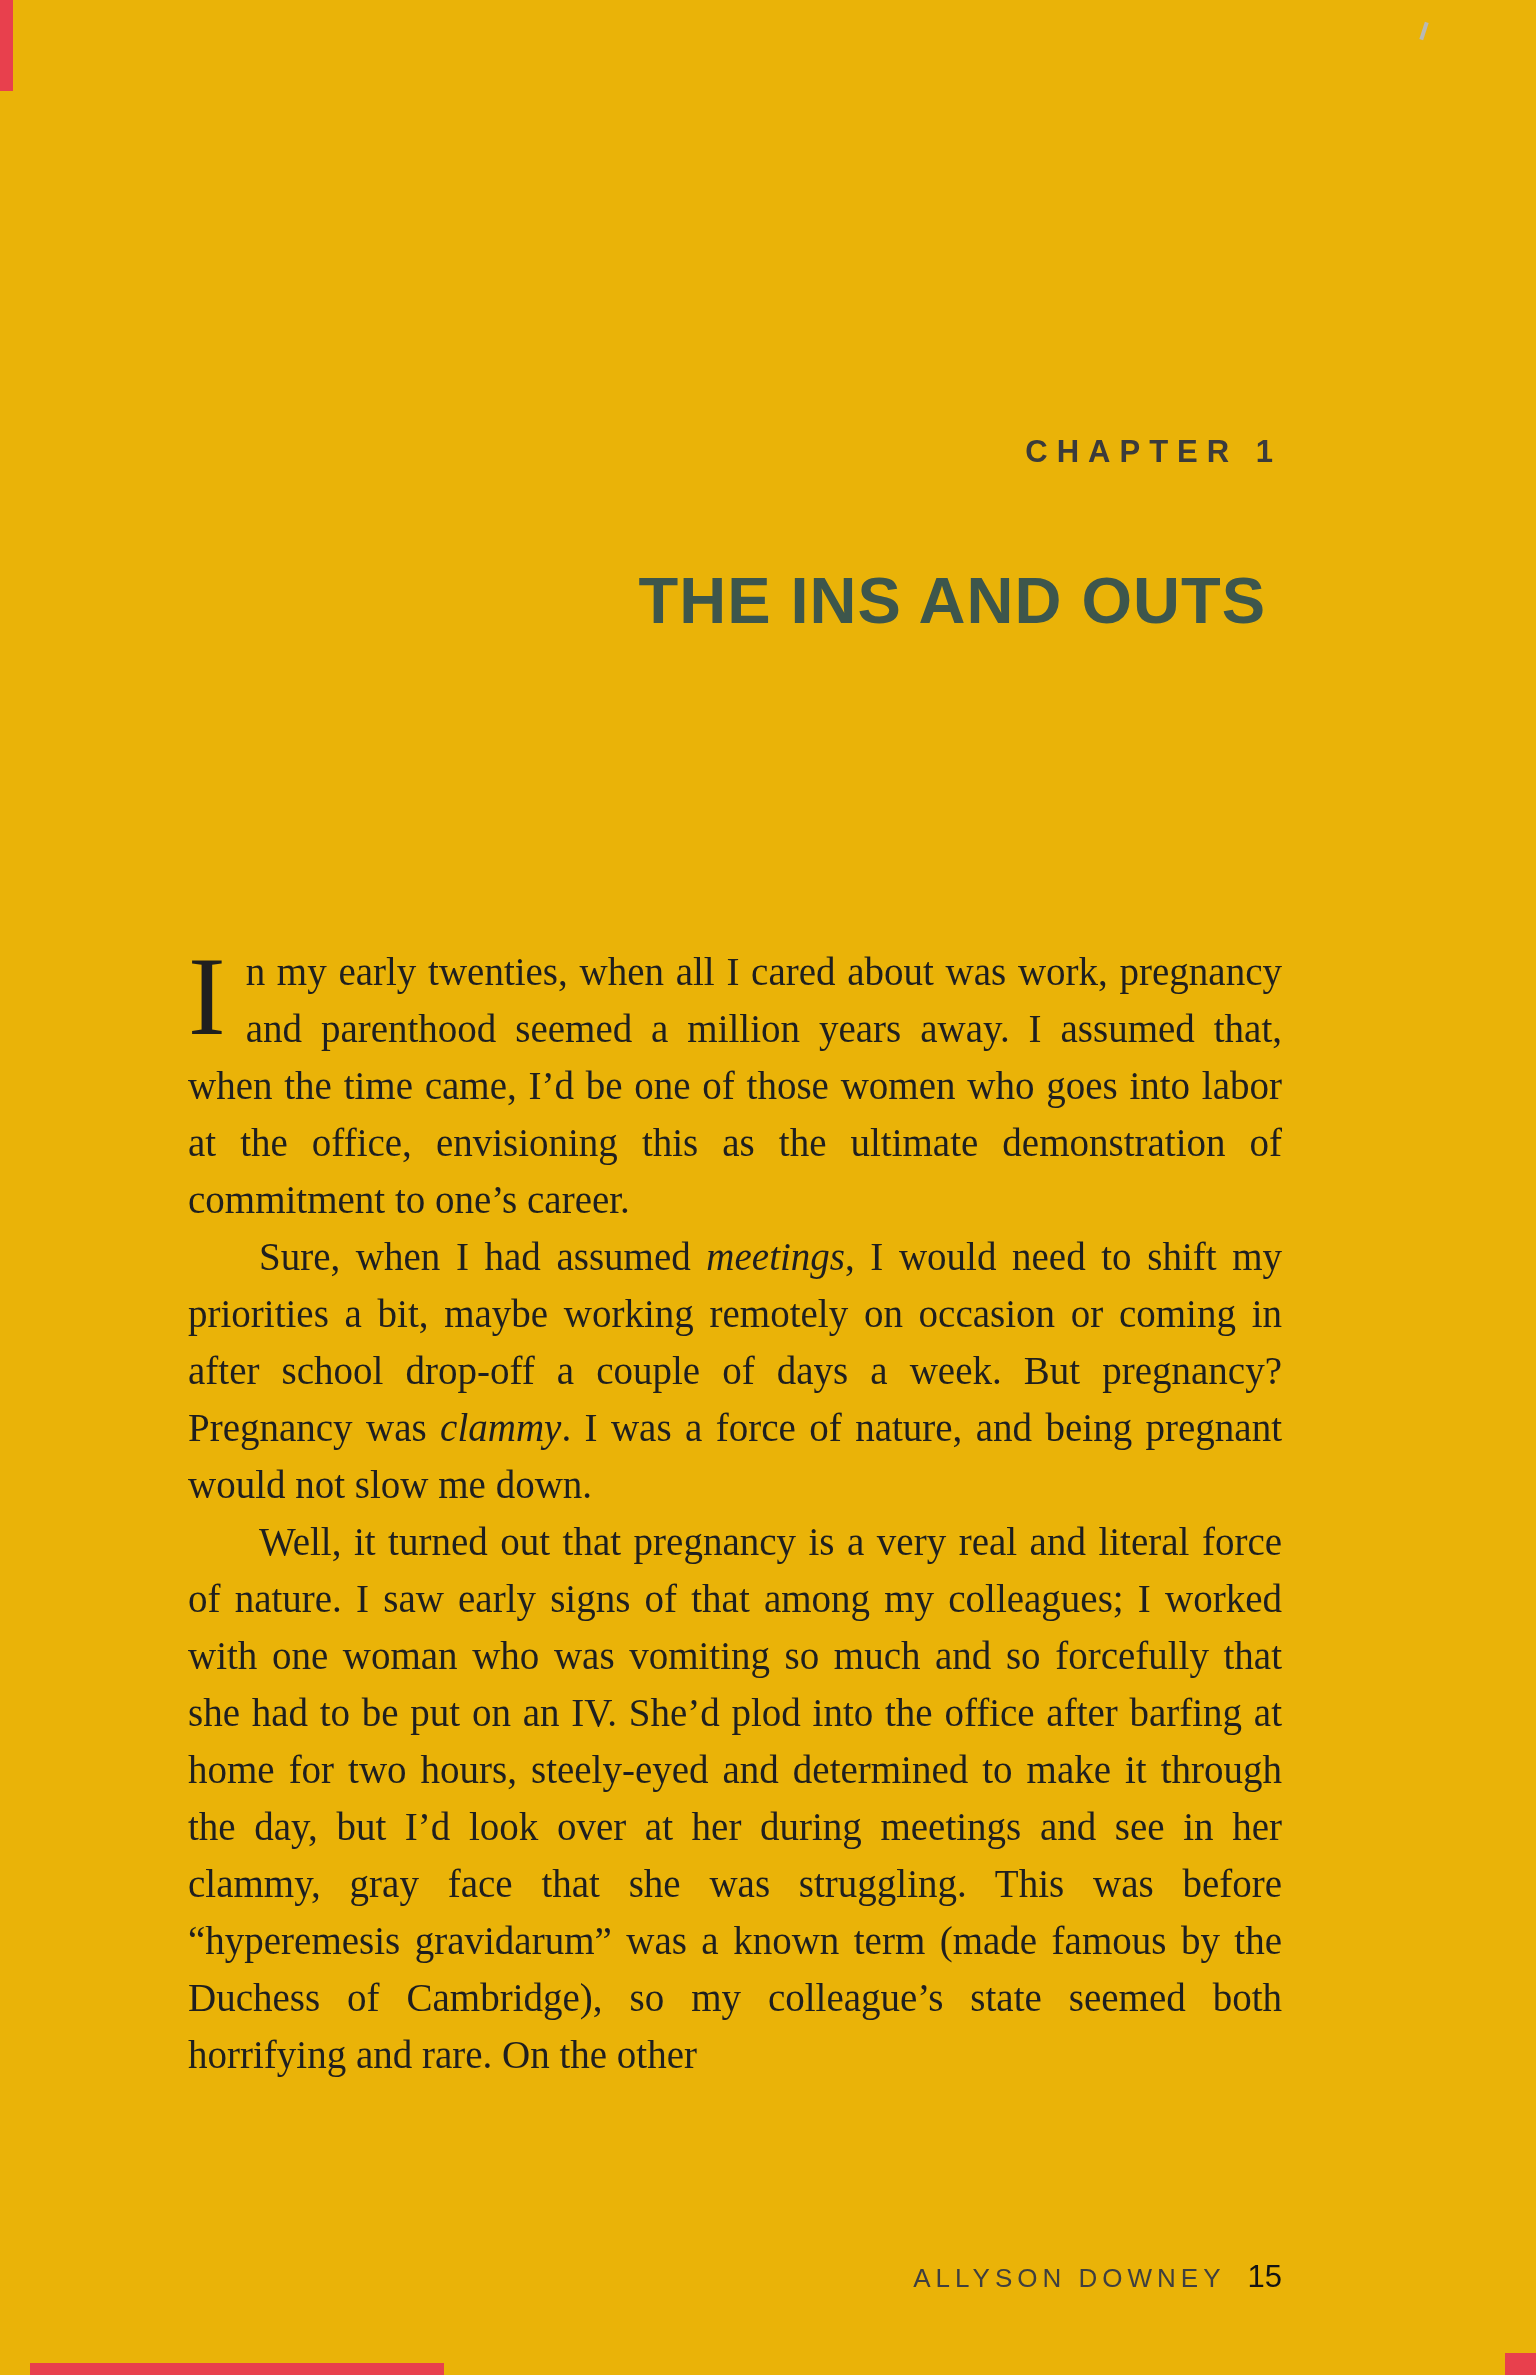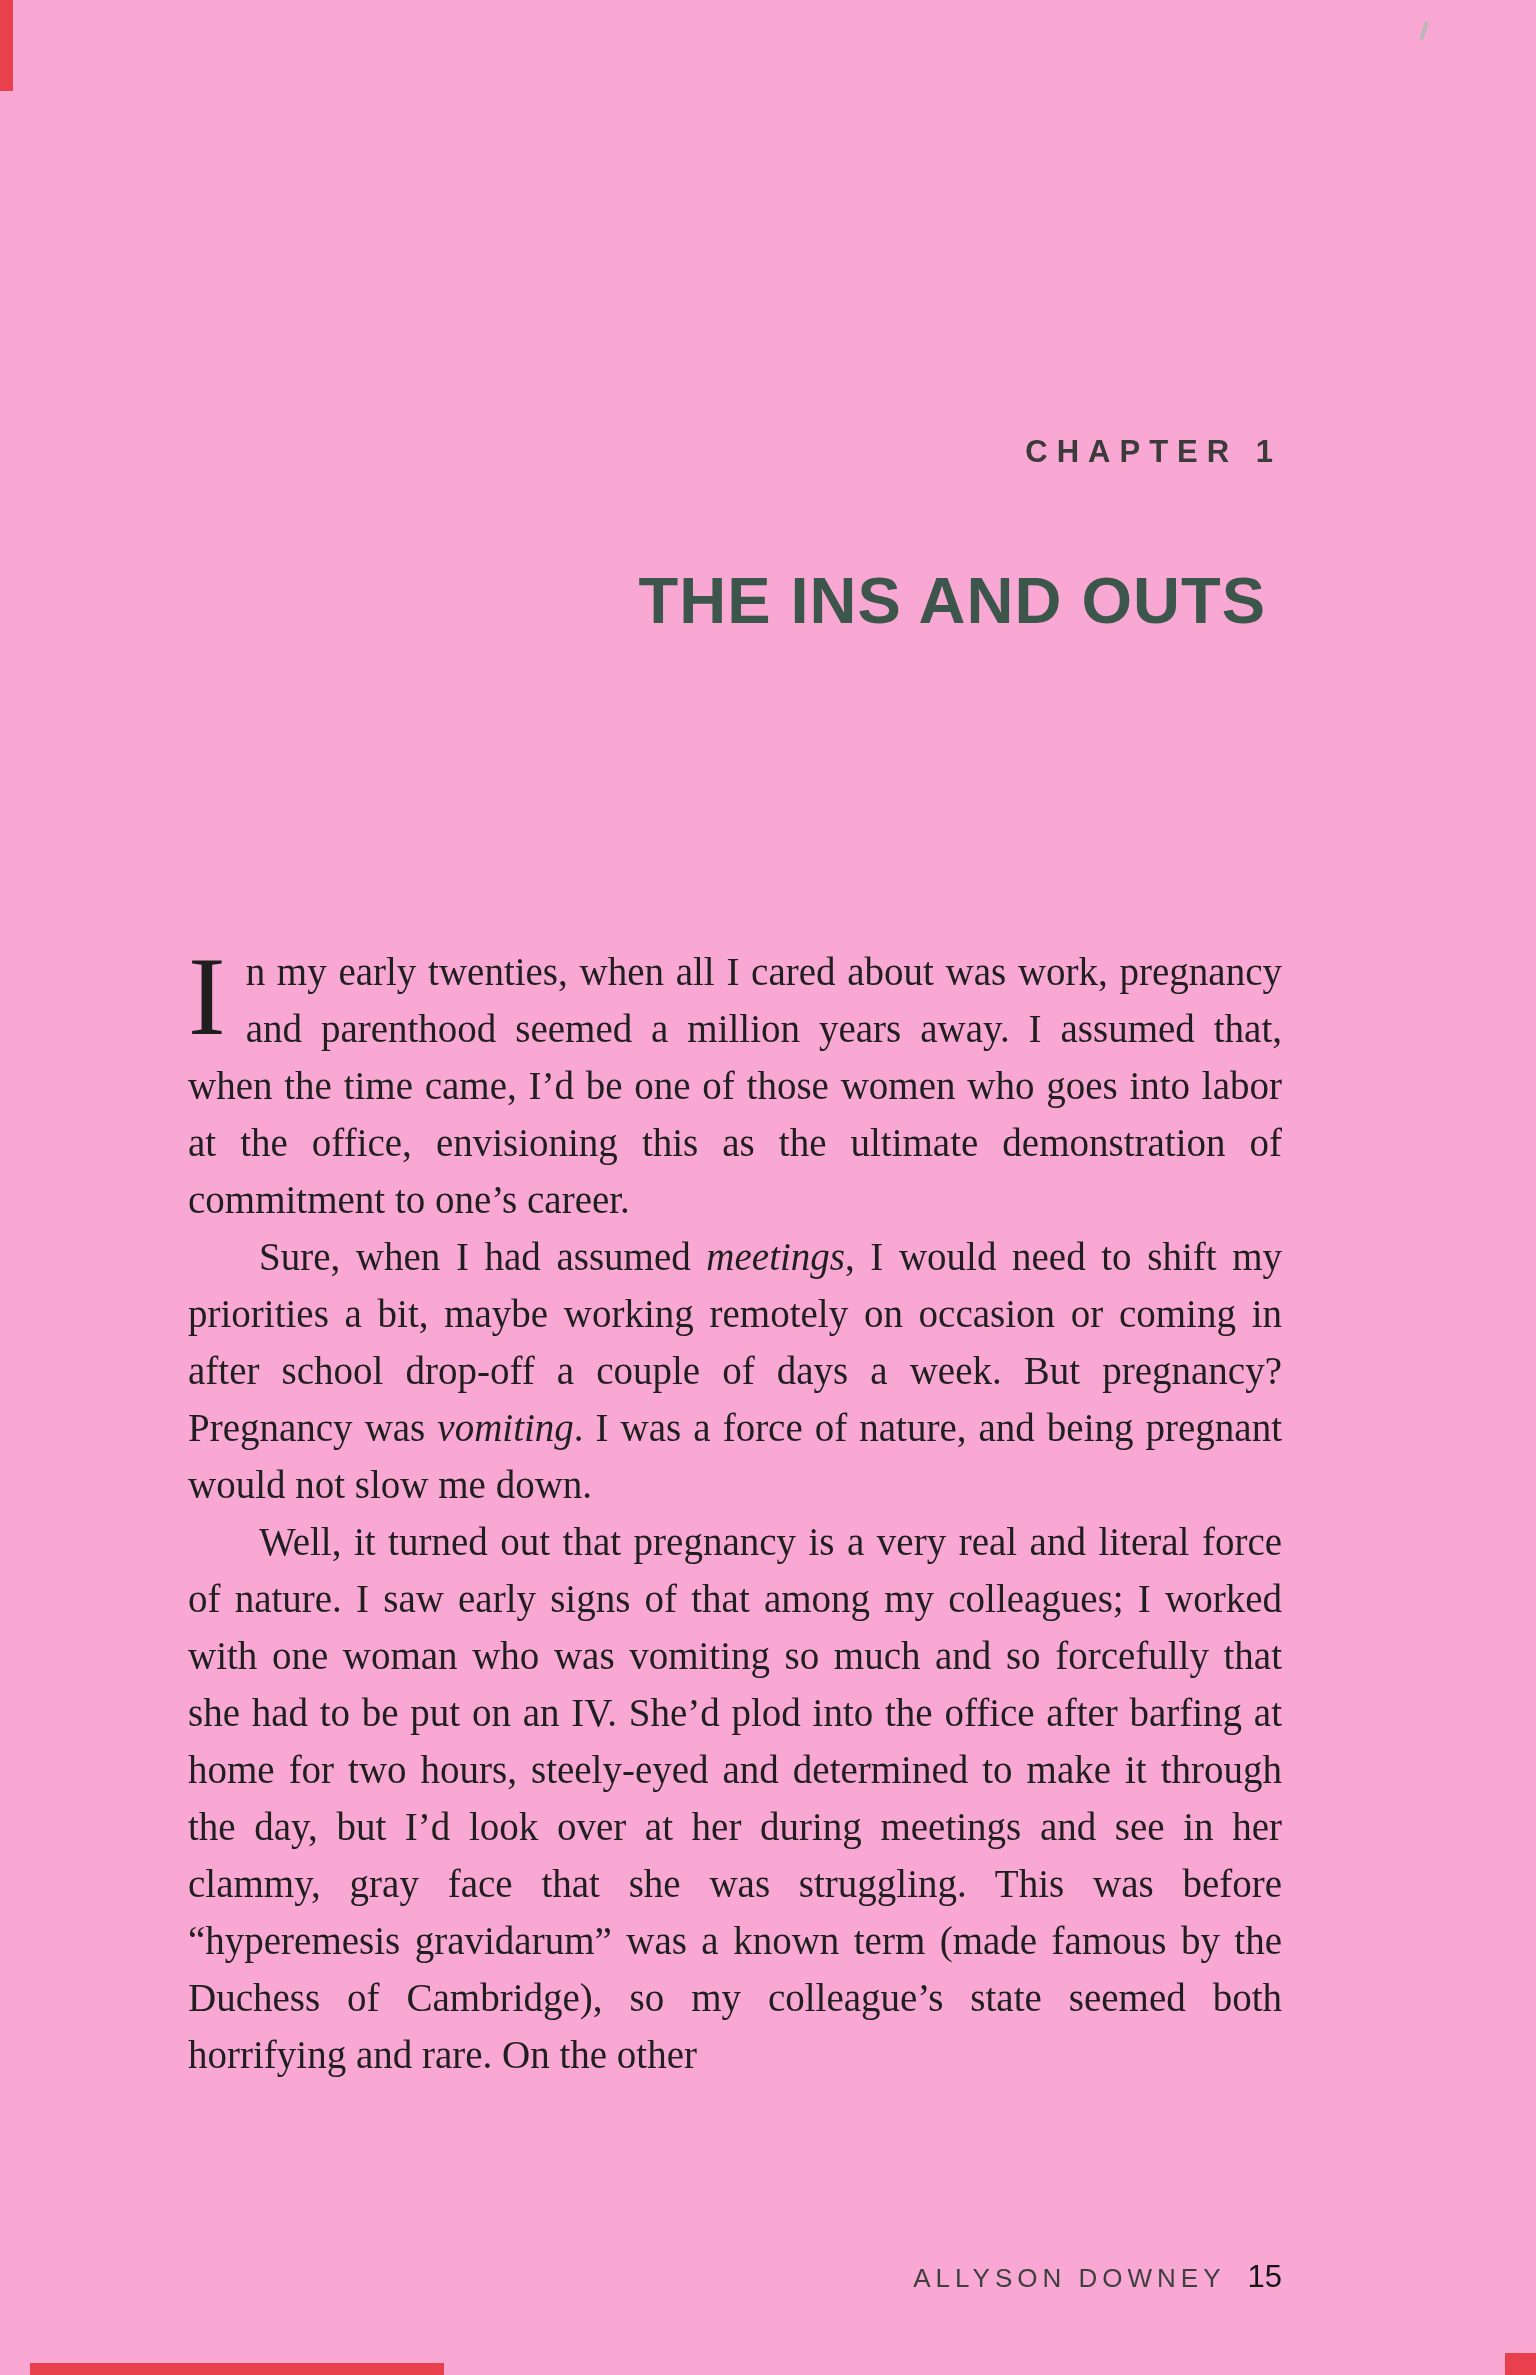--- a/index.html
+++ b/index.html
@@ -4,21 +4,21 @@
 <style>
   html, body {
     margin: 0;
     padding: 0;
     background: #ffffff;
   }
   .page {
     position: relative;
     width: 1537px;
     height: 2375px;
-    background: #f9a8d4;
+    background: #eab308;
     overflow: hidden;
     font-family: "Liberation Serif", serif;
   }
   .content {
     position: absolute;
     left: 188px;
     top: 0;
     width: 1094px;
     height: 100%;
   }
@@ -120,21 +120,21 @@
   <div class="content">
 
     <div class="chapter-label">CHAPTER 1</div>
 
     <h1 class="chapter-title">
       <span>THE INS AND OUTS</span><br>
     </h1>
 
     <div class="body-text" id="paragraphs">
         <p><span class="dropcap">I</span><span>n my early twenties, when all I cared about was work, pregnancy and parenthood seemed a million years away. I assumed that, when the time came, I’d be one of those women who goes into labor at the office, envisioning this as the ultimate demonstration of commitment to one’s career.</span></p>
-        <p class="indent"><span>Sure, when I had assumed </span><em>meetings</em><span>, I would need to shift my priorities a bit, maybe working remotely on occasion or coming in after school drop-off a couple of days a week. But pregnancy? Pregnancy was </span><em>vomiting</em><span>. I was a force of nature, and being pregnant would not slow me down.</span></p>
+        <p class="indent"><span>Sure, when I had assumed </span><em>meetings</em><span>, I would need to shift my priorities a bit, maybe working remotely on occasion or coming in after school drop-off a couple of days a week. But pregnancy? Pregnancy was </span><em>clammy</em><span>. I was a force of nature, and being pregnant would not slow me down.</span></p>
         <p class="indent"><span>Well, it turned out that pregnancy is a very real and literal force of nature. I saw early signs of that among my colleagues; I worked with one woman who was vomiting so much and so forcefully that she had to be put on an IV. She’d plod into the office after barfing at home for two hours, steely-eyed and determined to make it through the day, but I’d look over at her during meetings and see in her clammy, gray face that she was struggling. This was before “hyperemesis gravidarum” was a known term (made famous by the Duchess of Cambridge), so my colleague’s state seemed both horrifying and rare. On the other</span></p>
       </div>
 
     <div class="page-footer">
       <span class="footer-author">ALLYSON DOWNEY</span>
       <span class="footer-pagenum">15</span>
     </div>
 
   </div>
 </div>

